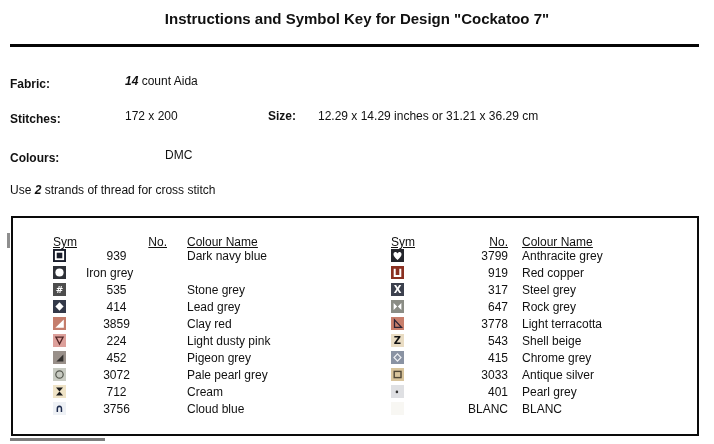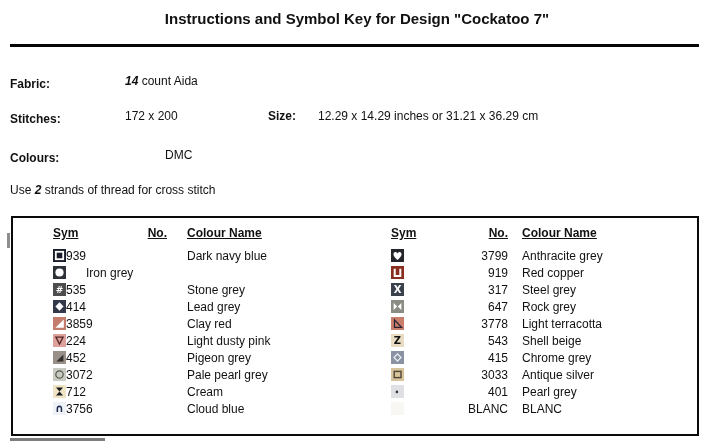--- a/index.html
+++ b/index.html
@@ -17,37 +17,37 @@
   .info-label{font-size:12px;font-weight:bold;color:#111;}
   .info-value{font-size:12px;color:#111;}
   .bold{font-weight:bold;font-style:italic;}
   .key-table{
     top:216px;left:11px;width:688px;height:220px;
     border:2px solid #0a0a0a;box-sizing:border-box;background:#fff;
   }
   .group{position:absolute;top:0;}
   .group-left{left:40px;}
   .group-right{left:378px;}
-  .h-row{display:flex;align-items:flex-end;height:16px;margin-top:6px;font-size:12px;font-weight:bold;}
+  .h-row{display:flex;align-items:center;height:16px;margin-top:16px;font-size:12px;}
   .h-pair{display:flex;justify-content:space-between;}
   .group-left .h-pair{width:114px;}
   .group-right .h-pair{width:117px;}
   .h-row span{text-decoration:underline;color:#111;}
   .group-left .h-name{margin-left:20px;text-decoration:underline;}
   .group-right .h-name{margin-left:14px;text-decoration:underline;}
   .rows{position:absolute;top:29px;left:0;}
   .key-row{display:flex;align-items:center;height:17px;font-size:12px;}
   .symcell{width:13px;height:13px;position:relative;flex:0 0 13px;}
   .symcell svg{position:absolute;top:0;left:0;}
   .symcell .glyph-char{
     position:absolute;top:0;left:0;width:13px;height:13px;
     display:flex;align-items:center;justify-content:center;
     font-weight:bold;font-family:"DejaVu Sans",sans-serif;
   }
-  .group-left .nocell{width:101px;text-align:left;color:#111;}
+  .group-left .nocell{width:101px;text-align:center;color:#111;}
   .group-right .nocell{width:104px;text-align:right;color:#111;}
   .group-left .namecell{margin-left:20px;white-space:nowrap;color:#111;}
   .group-right .namecell{margin-left:14px;white-space:nowrap;color:#111;}
   .scroll-frag-bottom{top:438px;left:10px;width:95px;height:3px;background:#7d7d7d;}
   .scroll-frag-left{top:233px;left:7px;width:3px;height:15px;background:#8e8e8e;}
 </style>
 </head>
 <body>
 
 <div class="abs page-title">Instructions and Symbol Key for Design "Cockatoo 7"</div>

